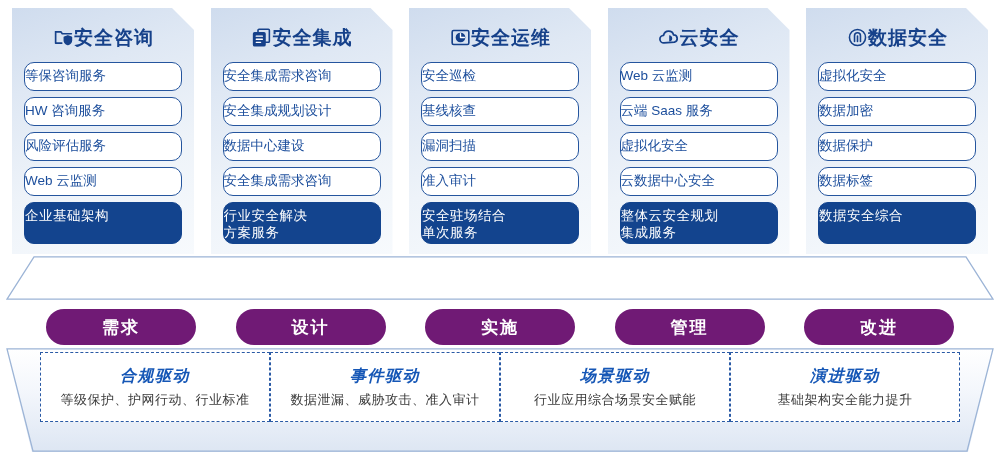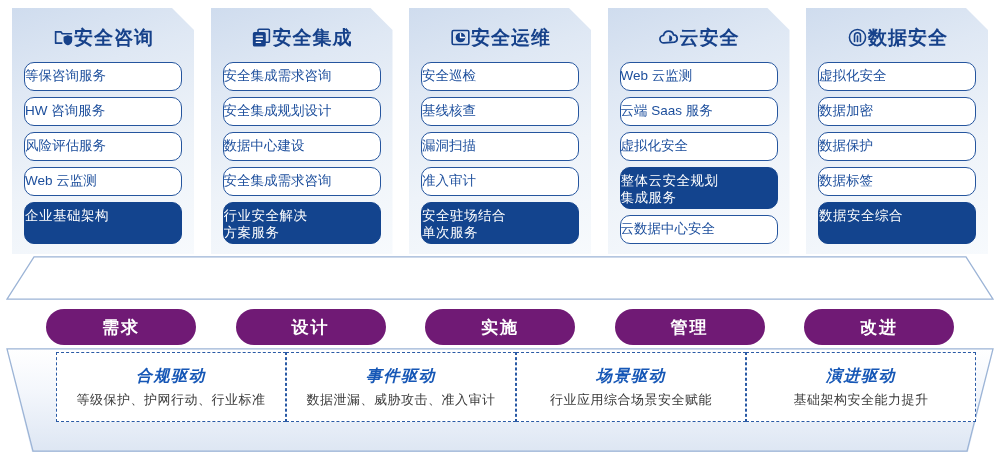--- a/index.html
+++ b/index.html
@@ -164,21 +164,21 @@
     -webkit-clip-path: polygon(0 0, 100% 0, calc(100% - 26px) 100%, 26px 100%);
     clip-path: polygon(0 0, 100% 0, calc(100% - 26px) 100%, 26px 100%);
   }
   .drivers-row {
     position: absolute;
     left: 24px;
     top: 352px;
     width: 952px;
     height: 72px;
     display: flex;
-    justify-content: flex-end;
+    justify-content: center;
   }
   .driver {
     width: 230px;
     height: 70px;
     border: 1px dashed #2a5aa5;
     background: #ffffff;
     box-sizing: border-box;
     display: flex;
     flex-direction: column;
     align-items: center;
@@ -281,25 +281,25 @@
             <path d="M6.5 18.5a4.2 4.2 0 0 1-.4-8.4A5.6 5.6 0 0 1 17 9.8a3.9 3.9 0 0 1 .9 7.7z"></path>
             <path d="M12.2 10.2c1.9 0 3.3 1.5 3.3 3.3 0 1.9-1.4 3.3-3.3 3.3z" fill="#16418a" stroke="none"></path>
           </svg>
         </span>
         <span class="card-title">云安全</span>
       </div>
       <div class="item-list">
         <div class="item">Web 云监测</div>
         <div class="item">云端 Saas 服务</div>
         <div class="item">虚拟化安全</div>
+        <div class="item">云数据中心安全</div>
         <div class="item summary">
           <span class="ln">整体云安全规划</span>
           <span class="ln">集成服务</span>
         </div>
-        <div class="item">云数据中心安全</div>
       </div>
     </div>
 
     <div class="card">
       <div class="card-header">
         <span class="hdr-icon">
           <svg width="21" height="21" viewBox="0 0 24 24" fill="none" stroke="#16418a" stroke-width="1.8" stroke-linejoin="round" stroke-linecap="round">
             <circle cx="12" cy="12" r="9.2"></circle>
             <path d="M8.6 16.6V10a3.4 3.4 0 0 1 6.8 0v6.6"></path>
             <path d="M12 16.6V10.4"></path>

